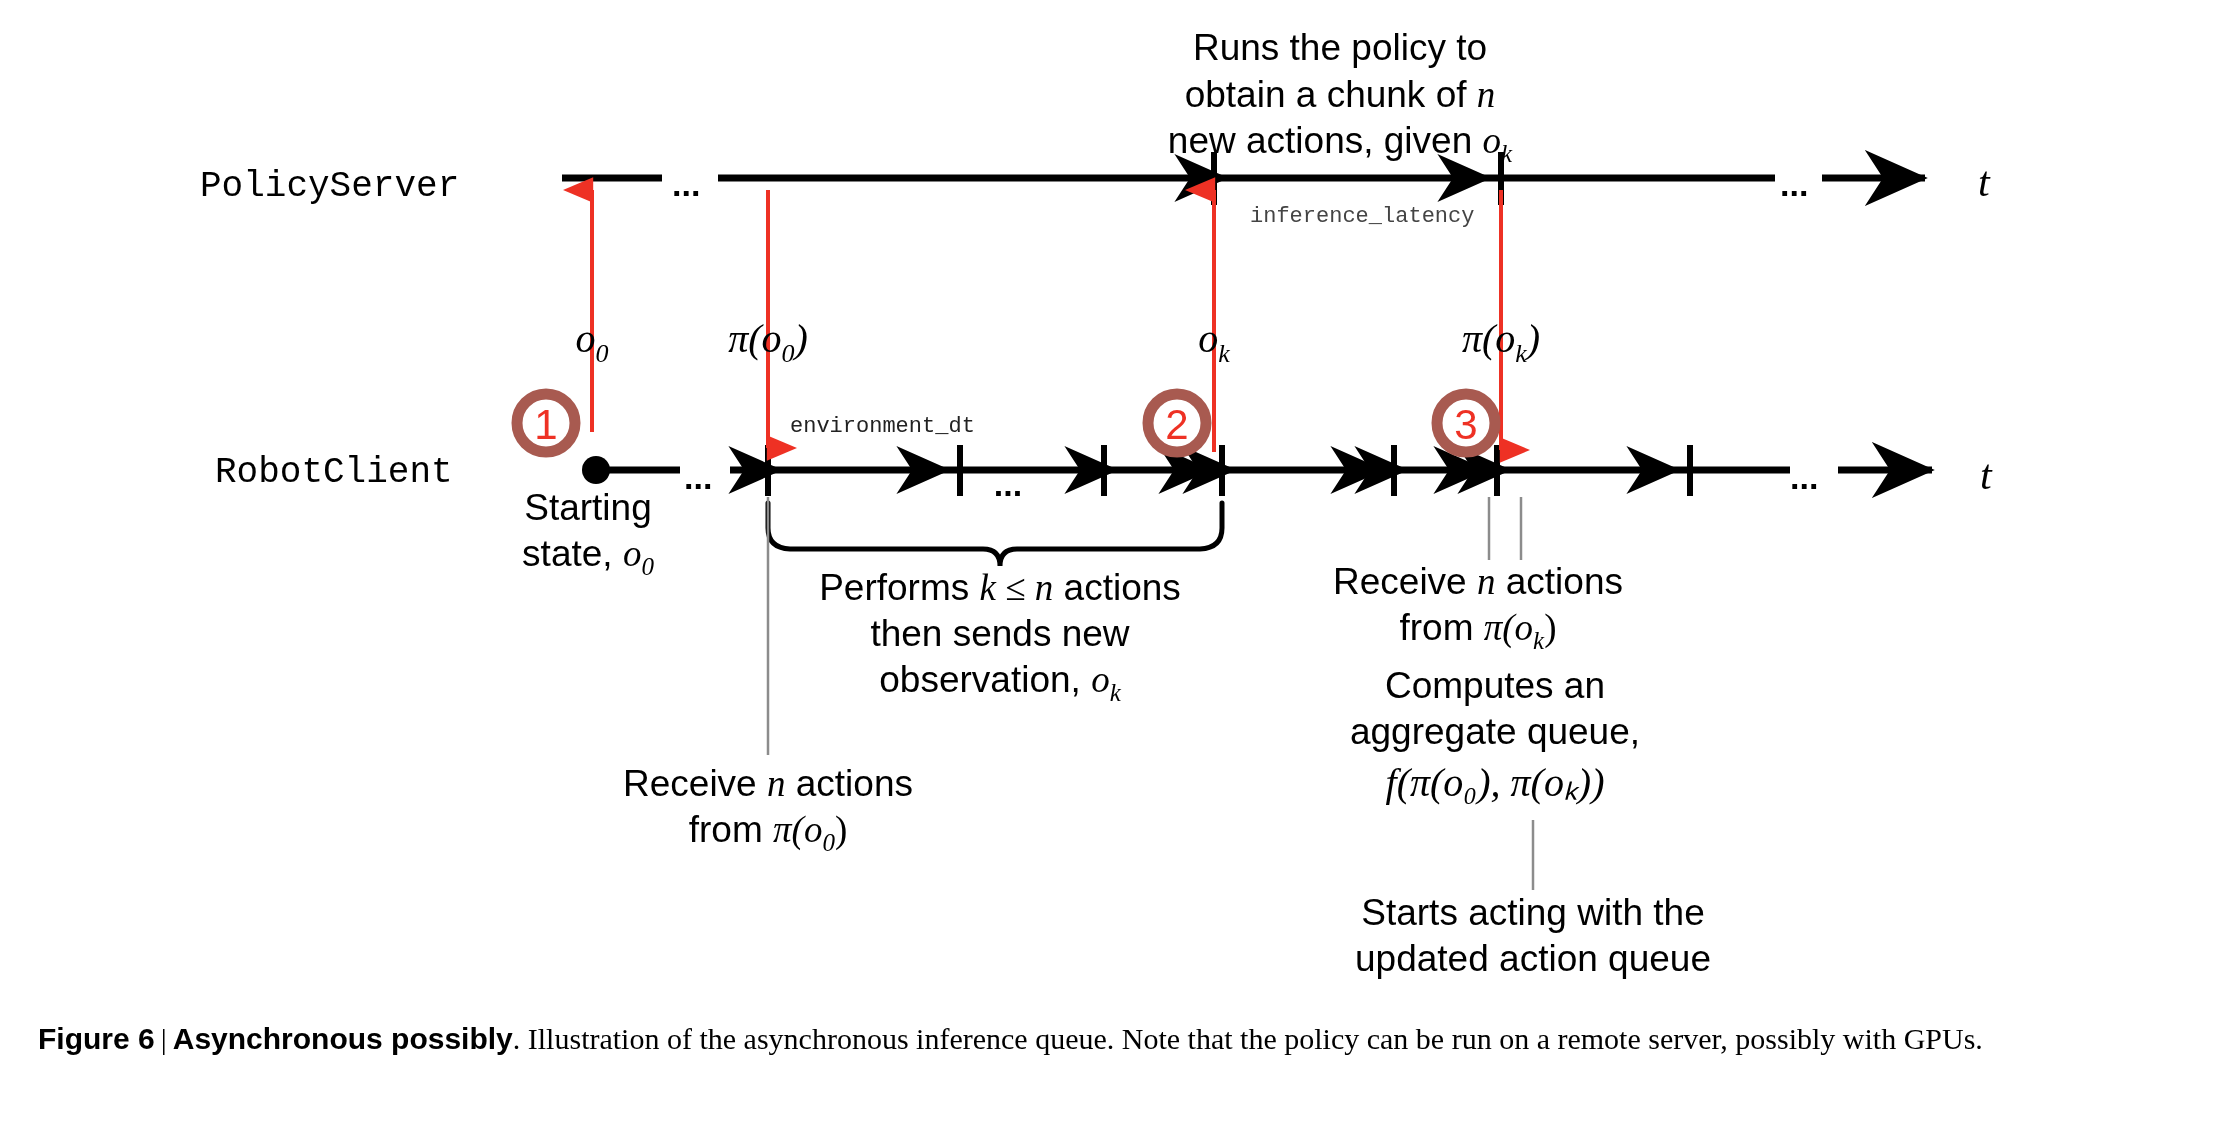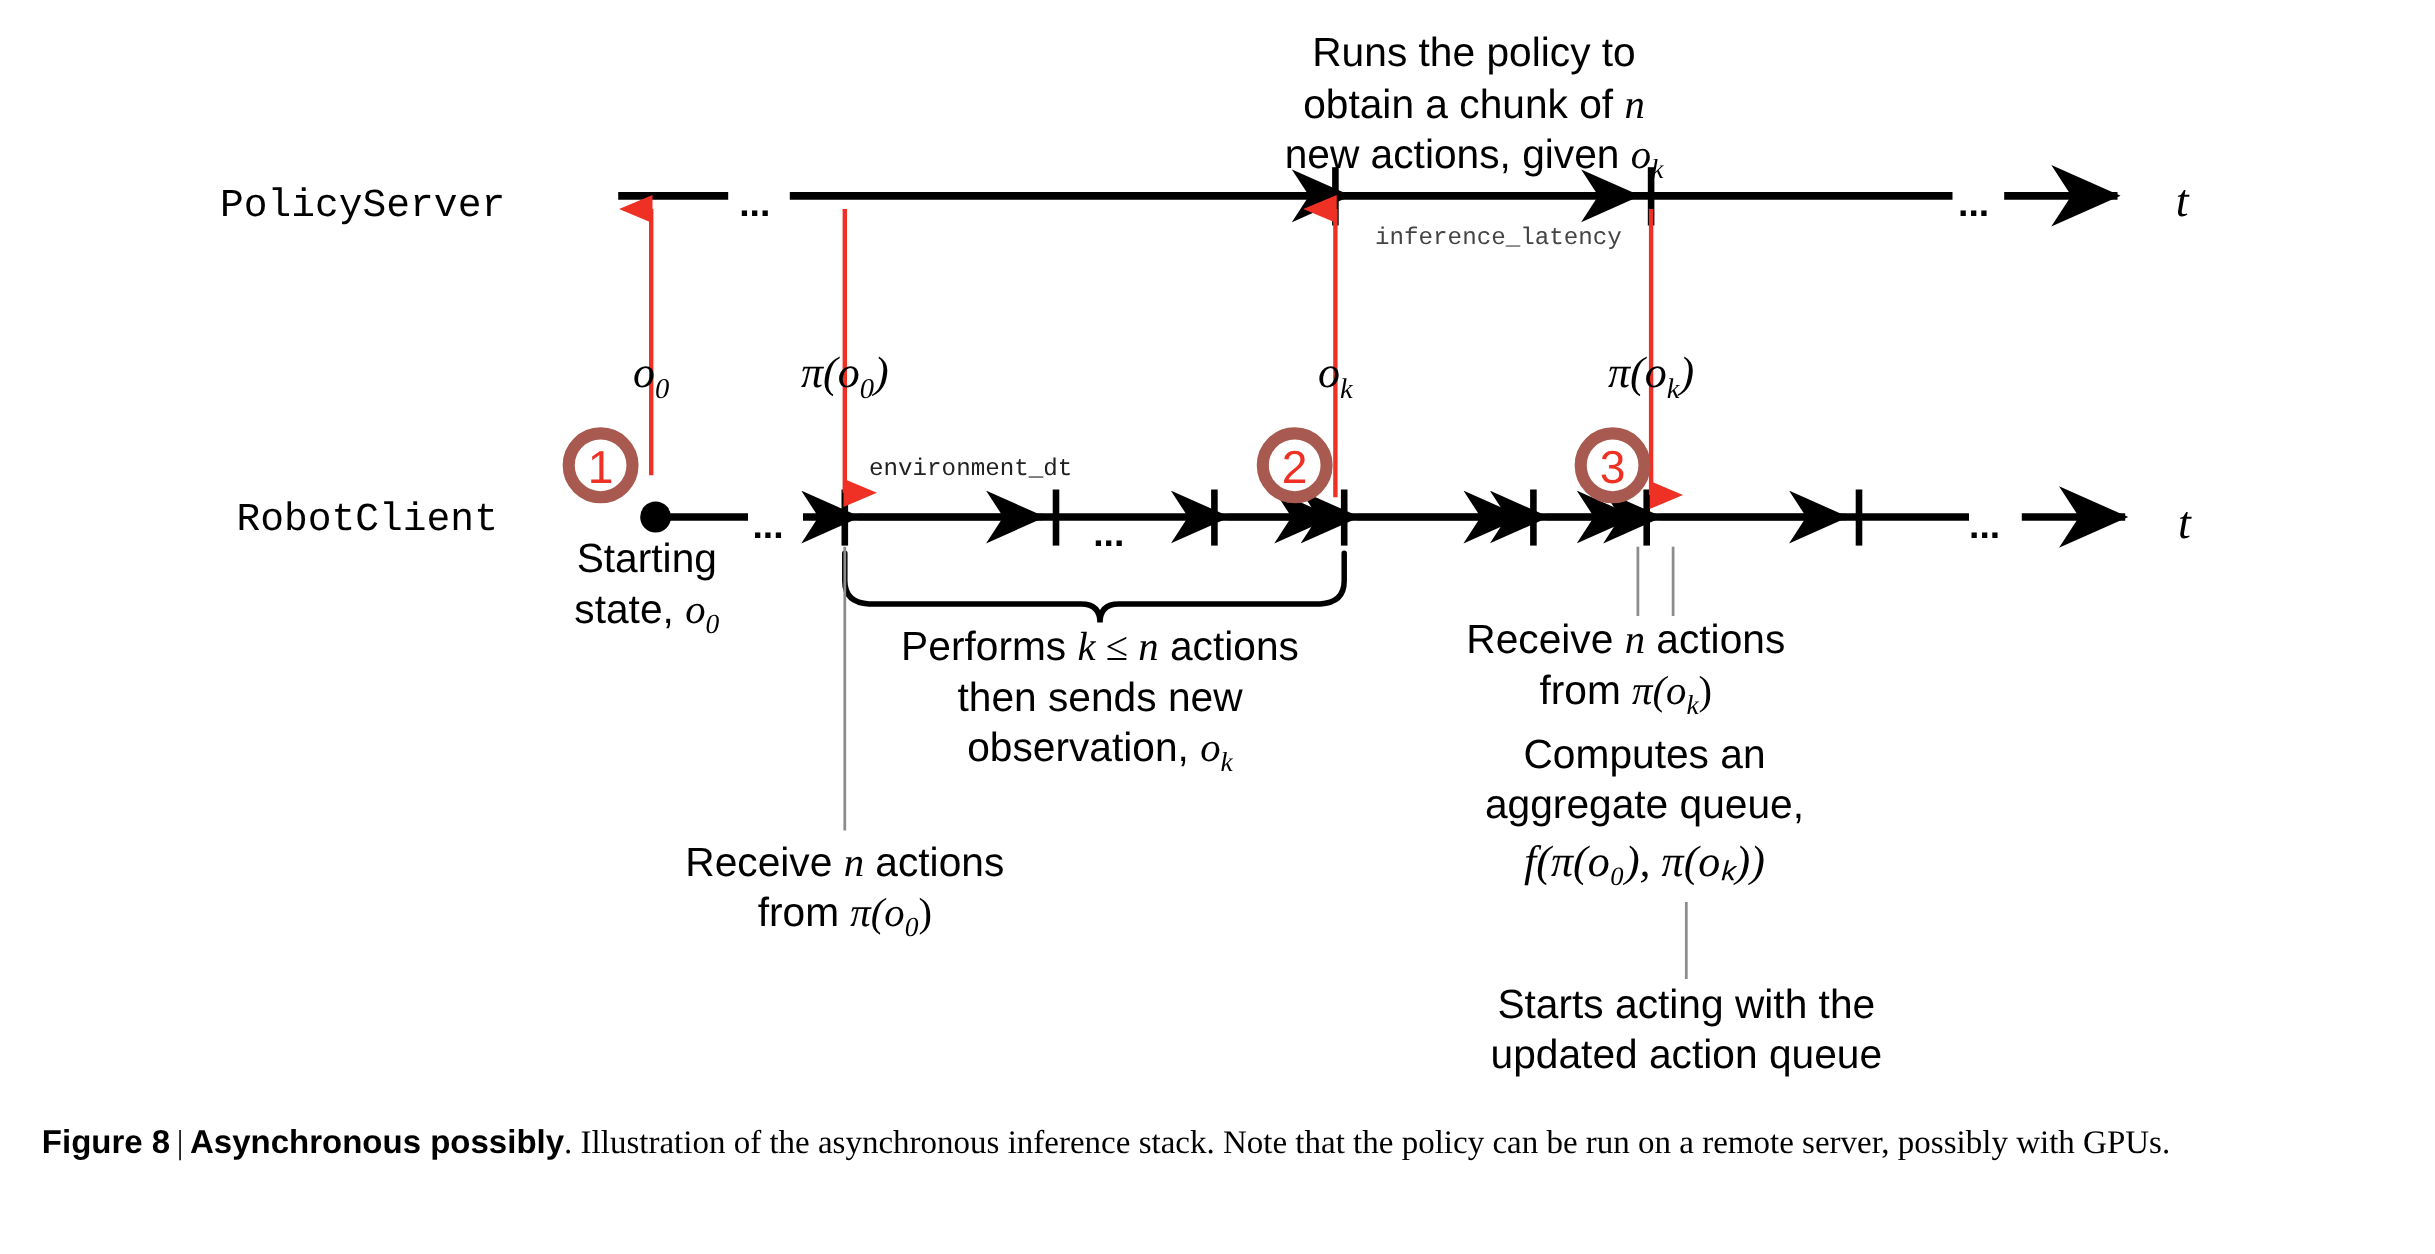--- a/index.html
+++ b/index.html
@@ -170,13 +170,13 @@
     <text x="1495" y="796" text-anchor="middle" font-family="'Liberation Serif',serif" font-style="italic" font-size="40">f(π(o₀), π(oₖ))</text>
 
     <line x1="1533" y1="820" x2="1533" y2="890" stroke="#8c8c8c" stroke-width="2.5"></line>
 
     <text x="1533" y="925" text-anchor="middle" font-family="'Liberation Sans',sans-serif" font-size="37">Starts acting with the</text>
     <text x="1533" y="971" text-anchor="middle" font-family="'Liberation Sans',sans-serif" font-size="37">updated action queue</text>
   </g>
 </svg>
 </div>
 
-<div class="caption"><b>Figure 8</b><span class="cap-bar">|</span><b>Asynchronous possibly</b><span>. Illustration of the asynchronous inference stack. Note that the policy can be run on a remote server, possibly with GPUs.</span></div>
+<div class="caption"><b>Figure 6</b><span class="cap-bar">|</span><b>Asynchronous possibly</b><span>. Illustration of the asynchronous inference queue. Note that the policy can be run on a remote server, possibly with GPUs.</span></div>
 
 </body></html>

